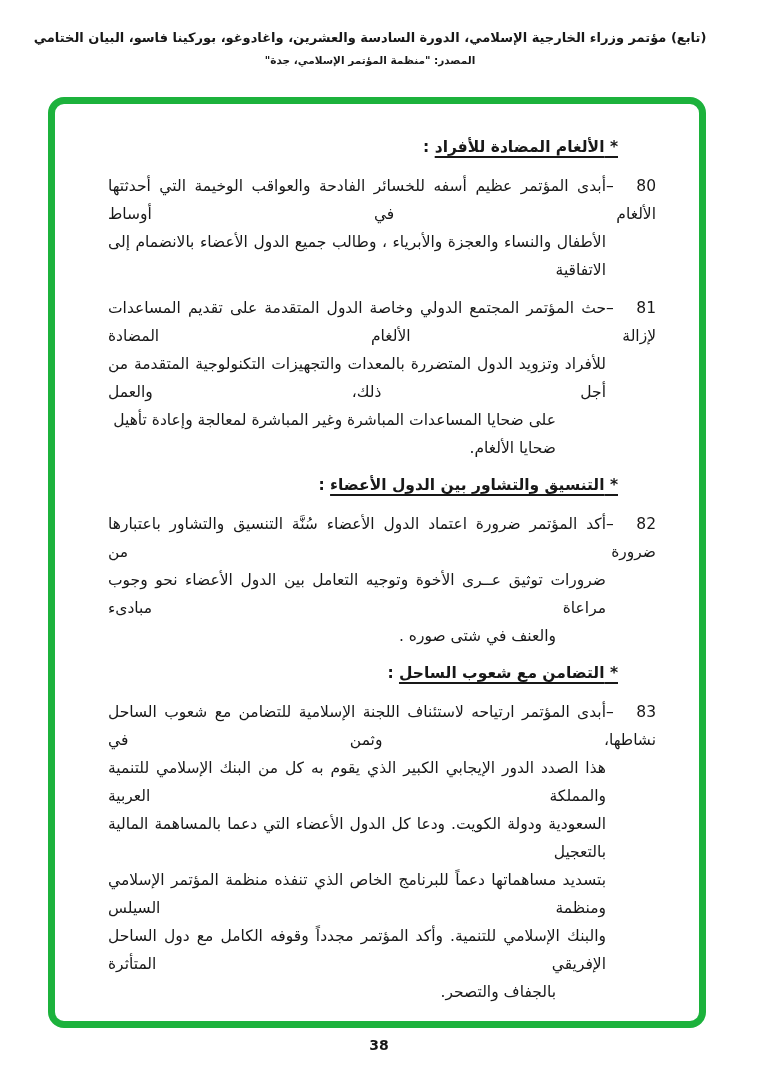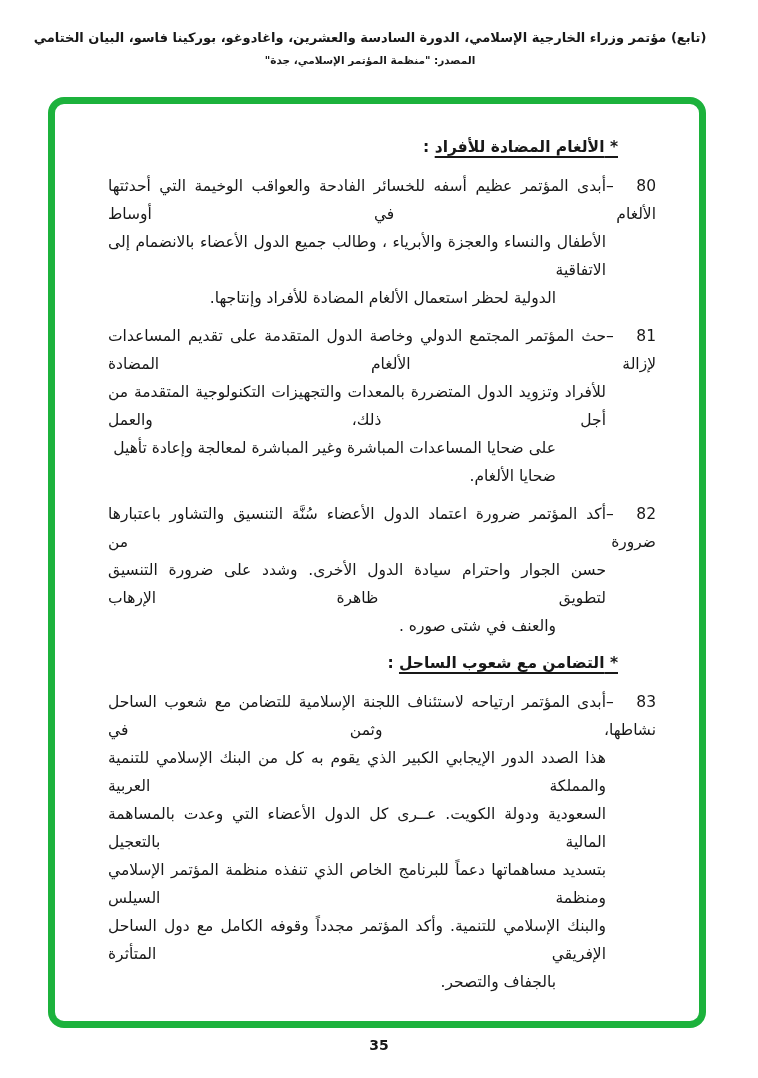--- a/index.html
+++ b/index.html
@@ -83,42 +83,42 @@
   <div class="hdr-line2">المصدر:  "منظمة المؤتمر الإسلامي، جدة"</div>
 </div>
 
 <div class="frame" style="border-color: rgb(28, 178, 60);">
   <div class="content" dir="rtl">
       <section class="doc-section">
         <div class="heading"><span class="u"><span class="star">* </span><span>الألغام المضادة للأفراد</span></span><span> :</span></div>
         <div class="para">
           <div class="line first"><span class="num">80 –</span>أبدى المؤتمر عظيم أسفه للخسائر الفادحة والعواقب الوخيمة التي أحدثتها الألغام في أوساط</div>
           <div class="line mid">الأطفال والنساء والعجزة والأبرياء ، وطالب جميع الدول الأعضاء بالانضمام إلى الاتفاقية</div>
-          <div class="line last">الدولية لحظر استعمال الألغام المضادة للأفراد وإنتاجها.</div>
         </div>
         <div class="para">
           <div class="line first"><span class="num">81 –</span>حث المؤتمر المجتمع الدولي وخاصة الدول المتقدمة على تقديم المساعدات لإزالة الألغام المضادة</div>
           <div class="line mid">للأفراد وتزويد الدول المتضررة بالمعدات والتجهيزات التكنولوجية المتقدمة من أجل ذلك، والعمل</div>
           <div class="line last">على ضحايا المساعدات المباشرة وغير المباشرة لمعالجة وإعادة تأهيل ضحايا الألغام.</div>
         </div>
       </section>
       <section class="doc-section">
+        <div class="heading"><span class="u"><span class="star">* </span><span>التنسيق والتشاور بين الدول الأعضاء</span></span><span> :</span></div>
         <div class="para">
           <div class="line first"><span class="num">82 –</span>أكد المؤتمر ضرورة اعتماد الدول الأعضاء سُنَّة التنسيق والتشاور باعتبارها ضرورة من</div>
-          <div class="line mid">حسن الجوار واحترام سيادة الدول الأخرى. وشدد على ضرورة التنسيق لتطويق ظاهرة الإرهاب</div>
+          <div class="line mid">ضرورات توثيق عــرى الأخوة وتوجيه التعامل بين الدول الأعضاء نحو وجوب مراعاة مبادىء</div>
           <div class="line last">والعنف في شتى صوره .</div>
         </div>
       </section>
       <section class="doc-section">
         <div class="heading"><span class="u"><span class="star">* </span><span>التضامن مع شعوب الساحل</span></span><span> :</span></div>
         <div class="para">
           <div class="line first"><span class="num">83 –</span>أبدى المؤتمر ارتياحه لاستئناف اللجنة الإسلامية للتضامن مع شعوب الساحل نشاطها، وثمن في</div>
           <div class="line mid">هذا الصدد الدور الإيجابي الكبير الذي يقوم به كل من البنك الإسلامي للتنمية والمملكة العربية</div>
-          <div class="line mid">السعودية ودولة الكويت. عــرى كل الدول الأعضاء التي وعدت بالمساهمة المالية بالتعجيل</div>
+          <div class="line mid">السعودية ودولة الكويت. ودعا كل الدول الأعضاء التي دعما بالمساهمة المالية بالتعجيل</div>
           <div class="line mid">بتسديد مساهماتها دعماً للبرنامج الخاص الذي تنفذه منظمة المؤتمر الإسلامي ومنظمة السيلس</div>
           <div class="line mid">والبنك الإسلامي للتنمية. وأكد المؤتمر مجدداً وقوفه الكامل مع دول الساحل الإفريقي المتأثرة</div>
           <div class="line last">بالجفاف والتصحر.</div>
         </div>
       </section>
     </div>
 </div>
 
-<div class="page-footer">35</div>
+<div class="page-footer">38</div>
 
 </body></html>

